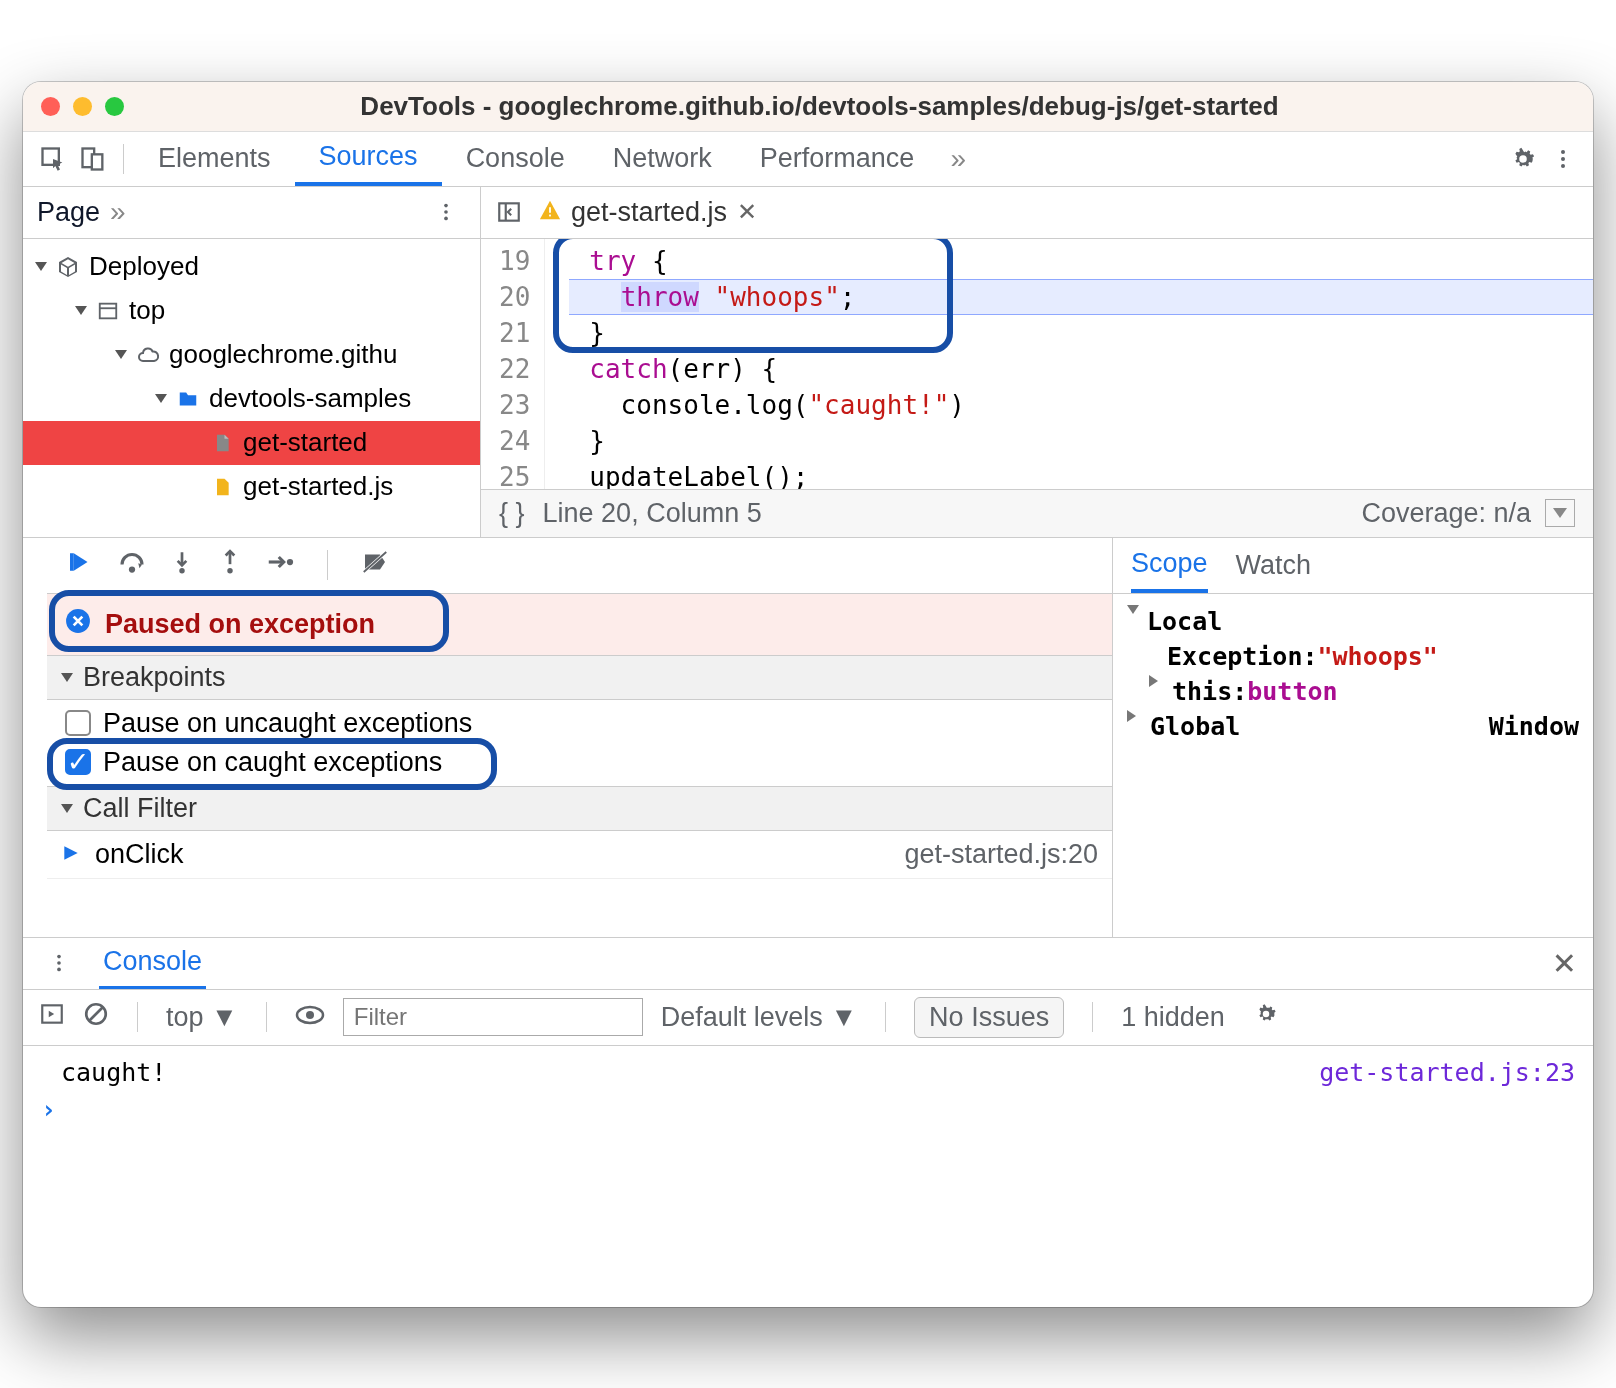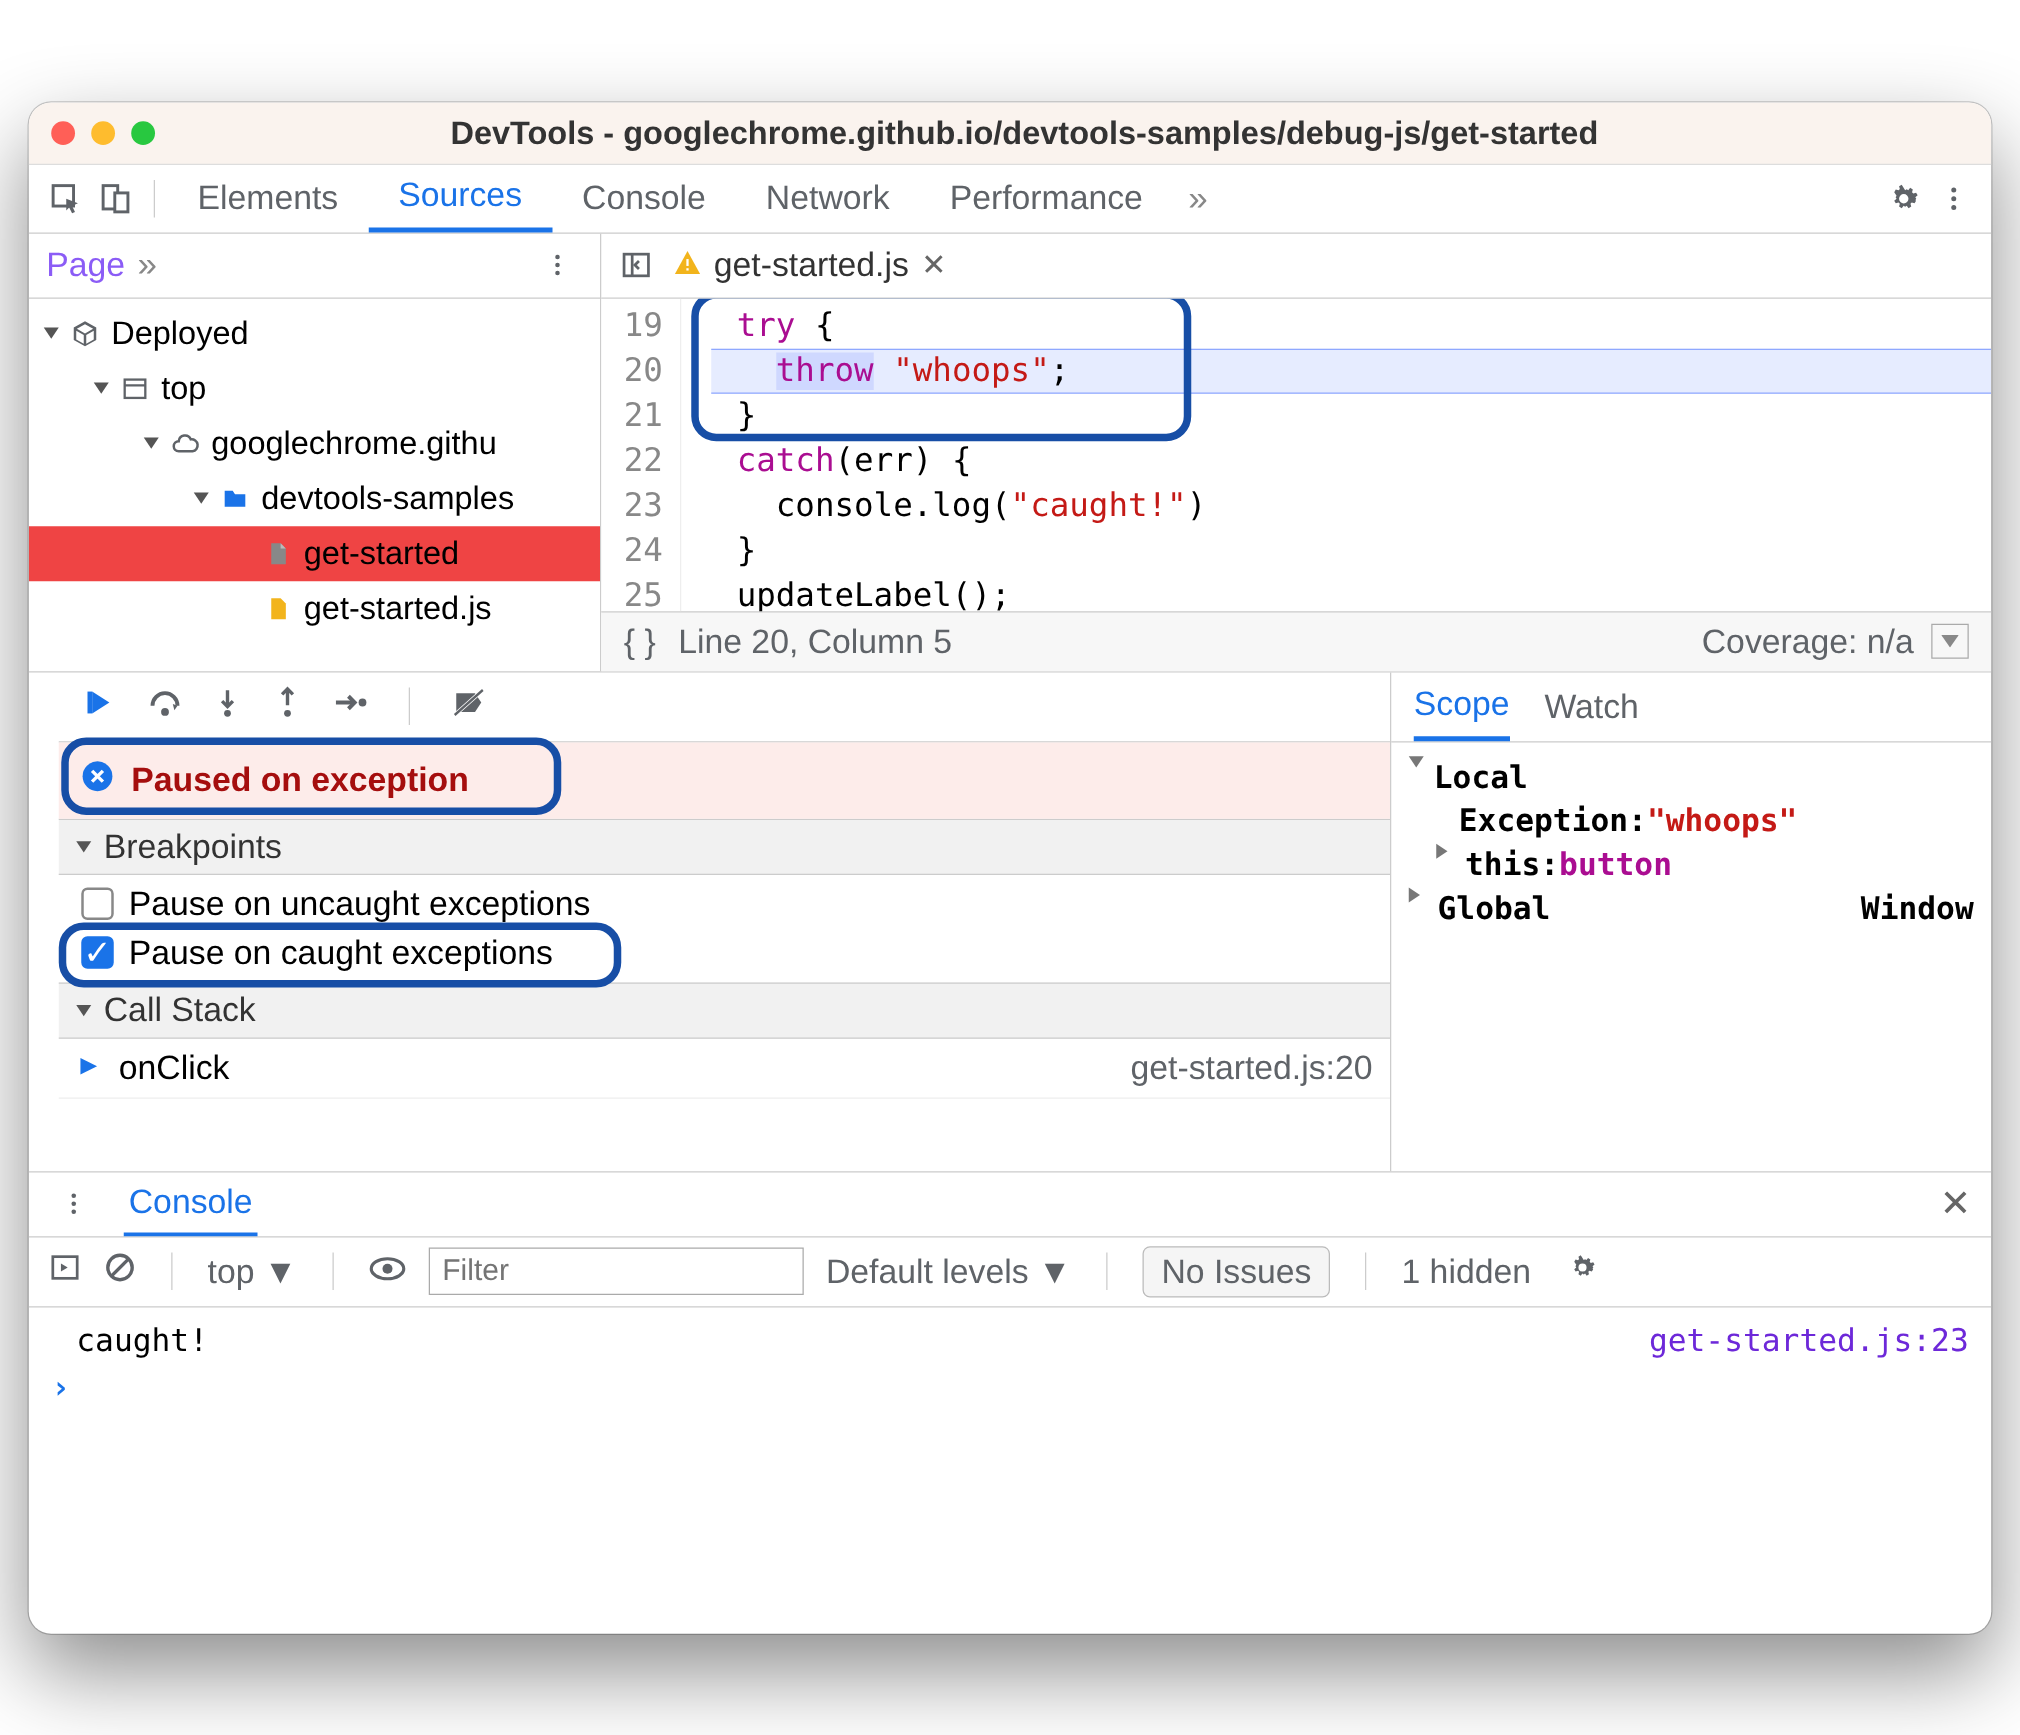--- a/index.html
+++ b/index.html
@@ -47,21 +47,21 @@
     padding: 0 10px;
   }
   .icon-btn { width: 40px; height: 40px; display: flex; align-items:center; justify-content:center; color:#5f6368; cursor:pointer;}
   .vsep { width:1px; height:30px; background:#ccc; margin:0 10px;}
   .tab { padding: 0 24px; height:100%; display:flex; align-items:center; color:#5f6368; cursor:pointer;}
   .tab.active { color:#1a73e8; border-bottom: 4px solid #1a73e8; font-weight:500;}
   .spacer { flex:1; }
   .split { display:flex; height: 351px; border-bottom:1px solid #ccc;}
   .sidebar { width: 458px; border-right:1px solid #ccc; display:flex; flex-direction:column;}
   .sidebar-head { height:52px; border-bottom:1px solid #ccc; display:flex; align-items:center; padding:0 14px;}
-  .sidebar-head .lbl { font-weight:400; color:#8b5cf6; }
+  .sidebar-head .lbl { font-weight:400; color:#0f172a; }
   .chev { color:#888; margin:0 10px;}
   .tree { flex:1; overflow:hidden; padding-top:6px; font-size:26px;}
   .tree-row { display:flex; align-items:center; height:44px; white-space:nowrap; overflow:hidden;}
   .tree-row.sel { background:#ef4444;text-align:right;}
   .tri { width:0;height:0;border-left:6px solid transparent;border-right:6px solid transparent;border-top:9px solid #555; margin-right:8px;}
   .t-icon { width:26px; height:26px; margin-right:8px; display:inline-flex; align-items:center; justify-content:center;}
   
   .editor { flex:1; display:flex; flex-direction:column;}
   .editor-tabs { height:52px; border-bottom:1px solid #ccc; display:flex; align-items:center; padding:0 8px;}
   .editor-tabs .file-tab { display:flex; align-items:center; gap:10px; padding: 0 10px; color:#333;}
@@ -343,21 +343,21 @@
         </div>
         <div class="cbx-row">
           <span class="cbx checked">✓</span>
           <span>Pause on caught exceptions</span>
         </div>
         <div class="callout-box" style="position:absolute;top:38px;left:0px;width:450px;height:52px;"></div>
       </div>
 
       <div class="section-head">
         <span class="tri" style="margin-right:10px"></span>
-        <span>Call Stack</span>
+        <span>Call Filter</span>
       </div>
       <div class="stack-row">
         <span><svg width="20" height="20" viewBox="0 0 24 24">
               <path fill="#1a73e8" d="M4 4l16 8-16 8z"></path>
             </svg></span>
         <span>onClick</span>
         <span class="src">get-started.js:20</span>
       </div>
     </div>
 

